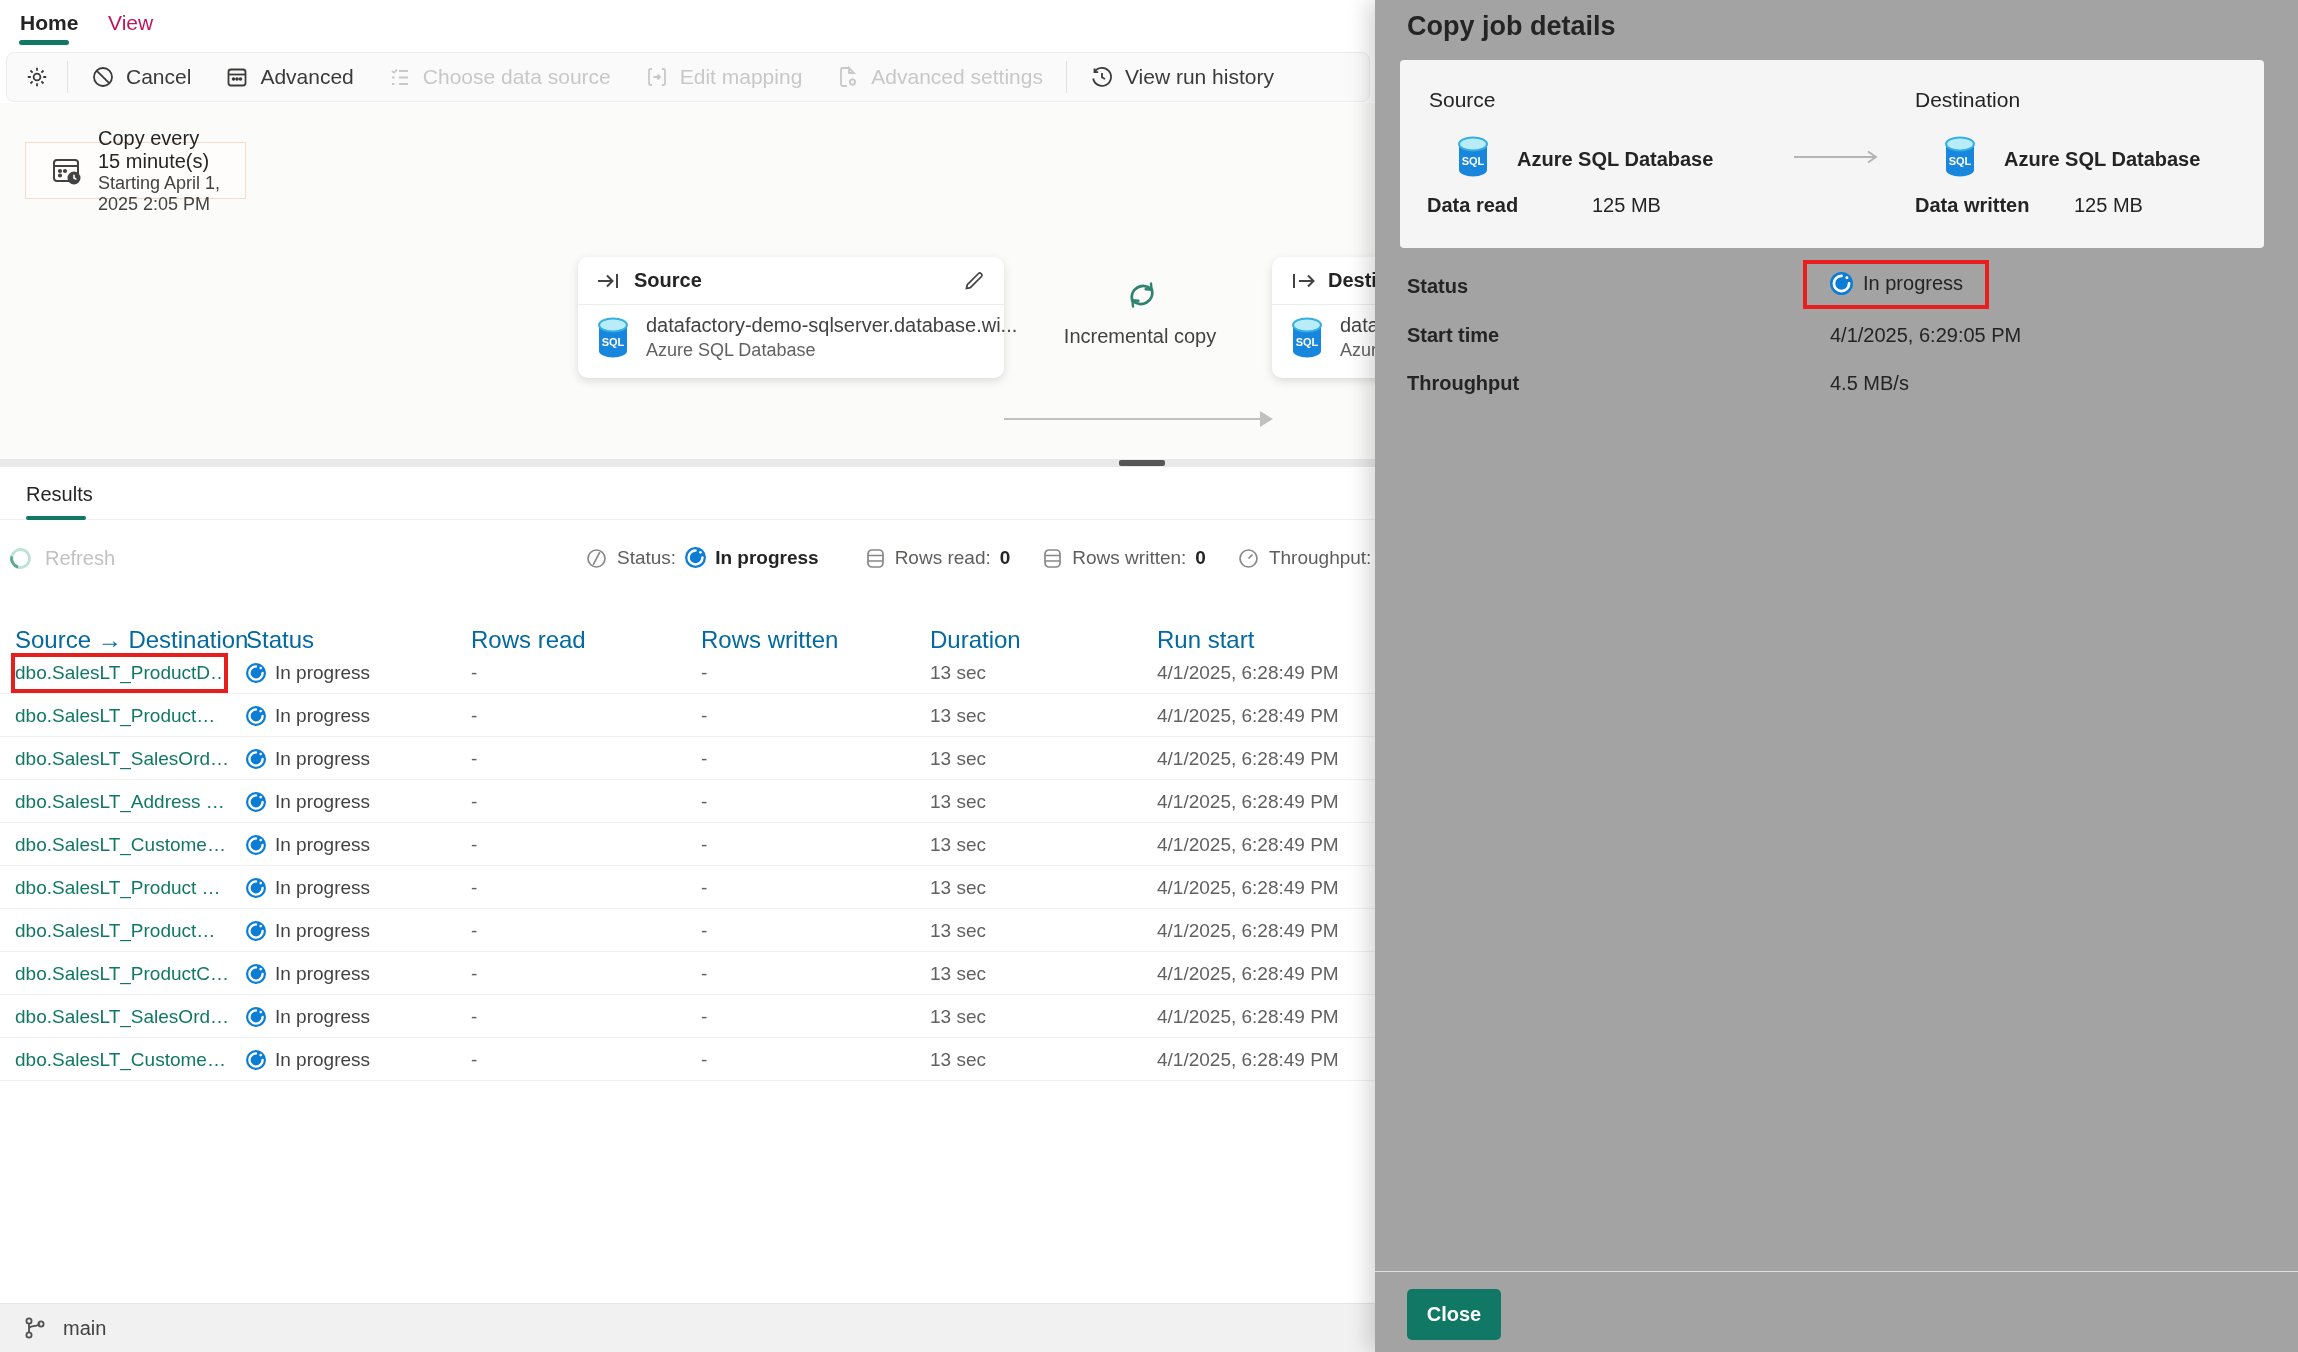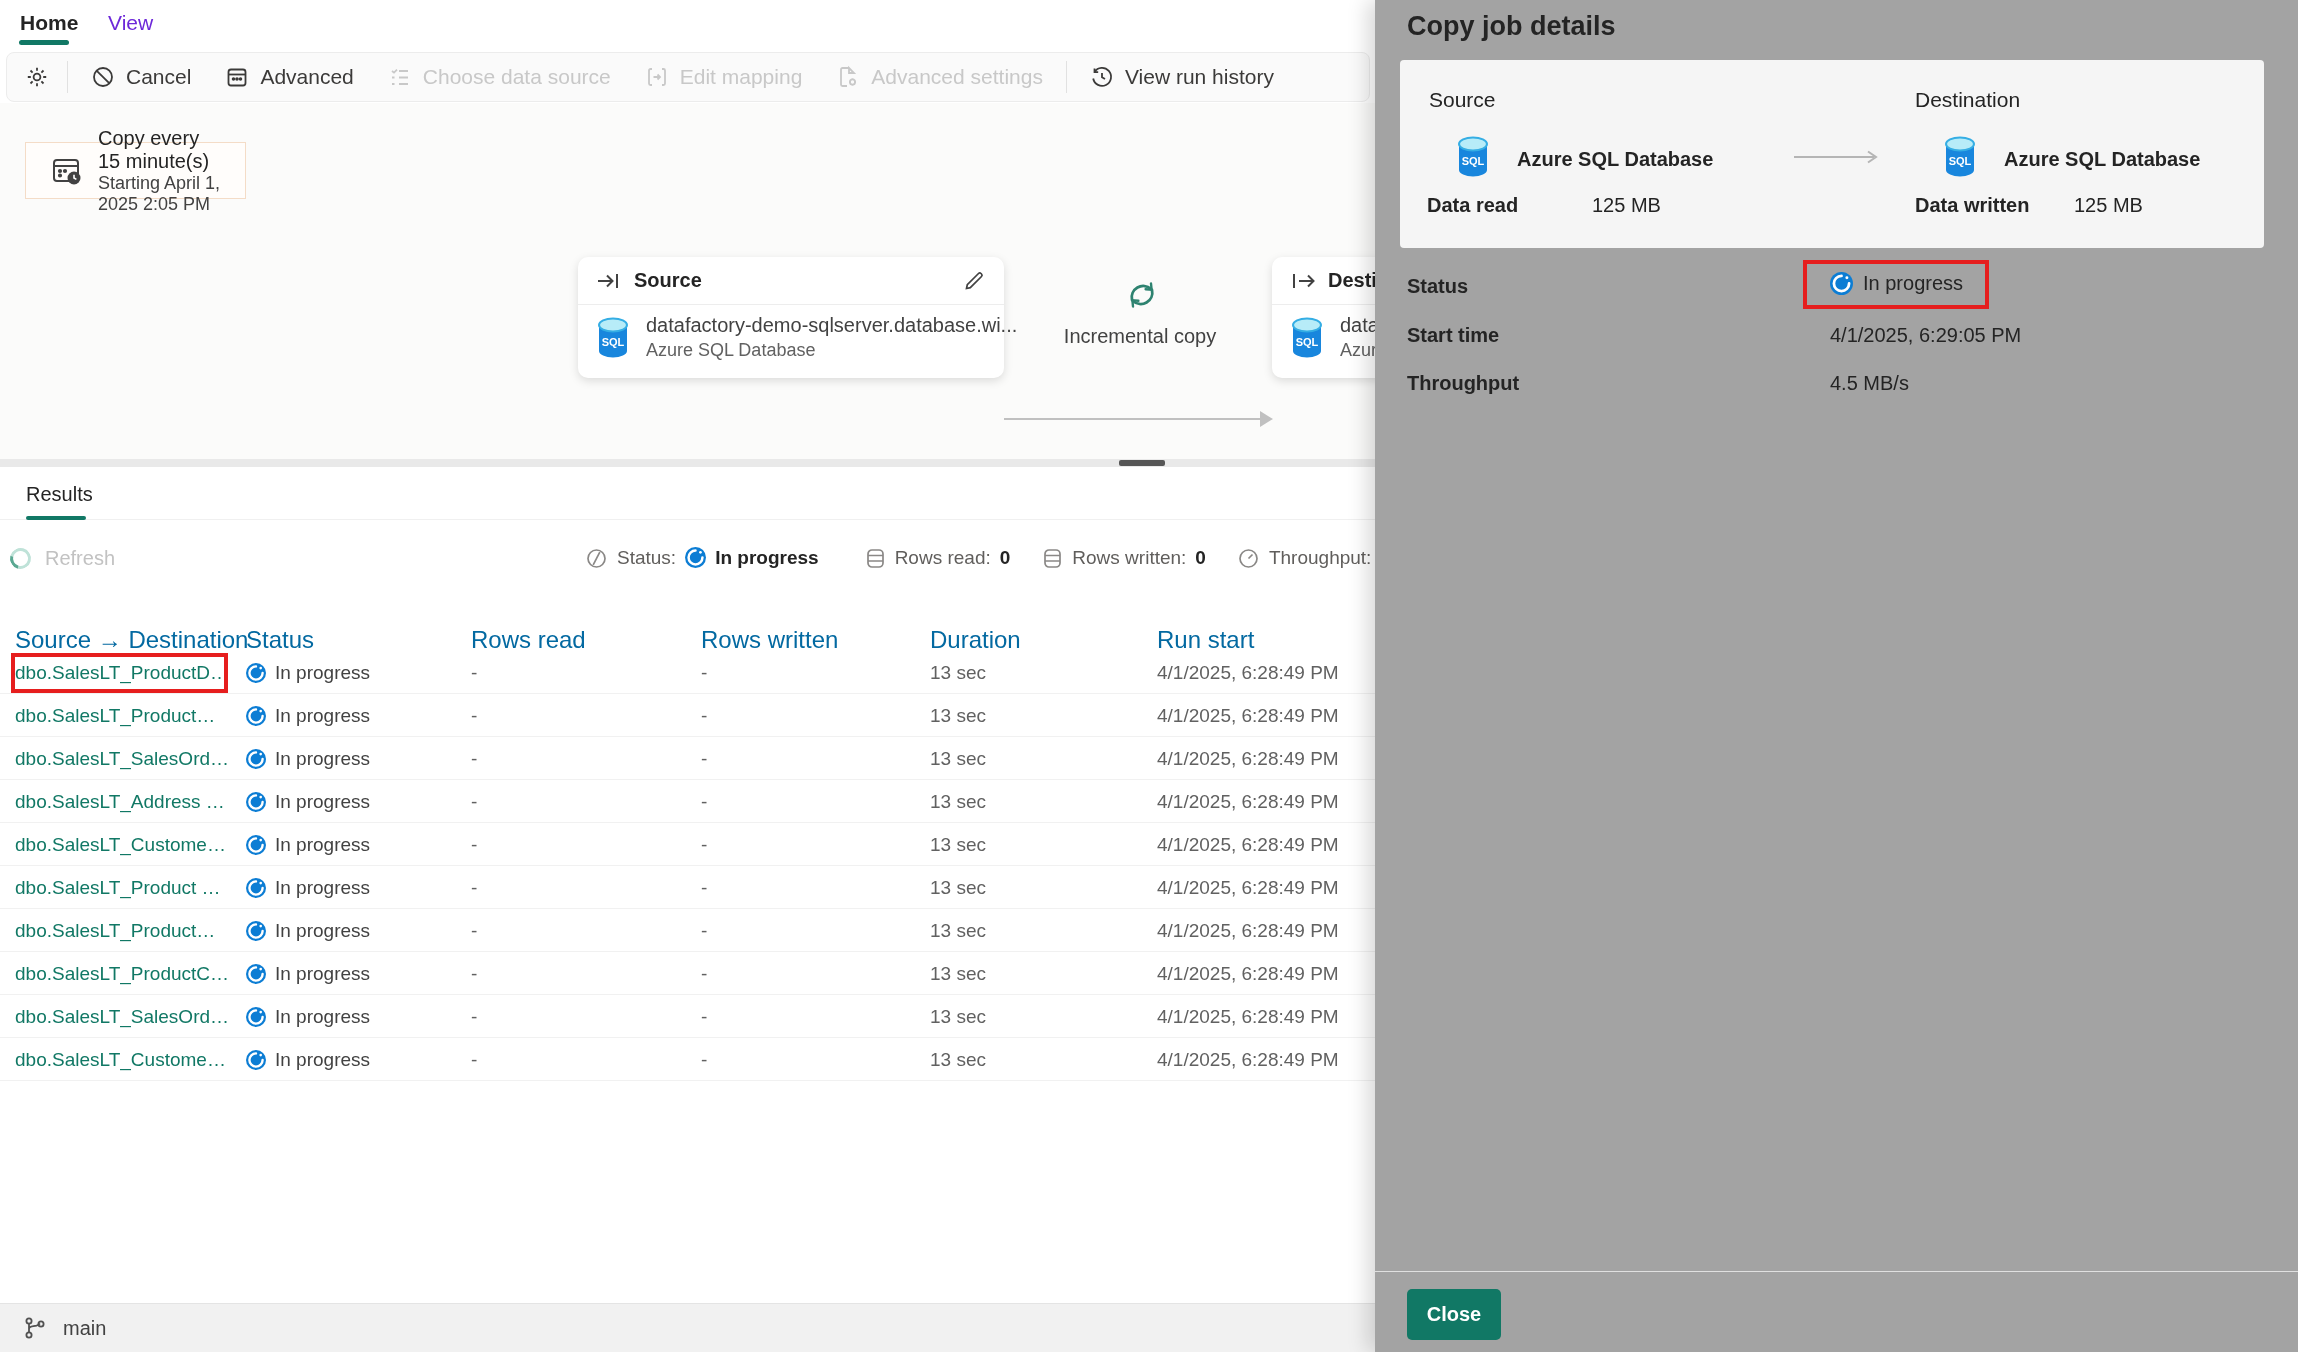--- a/index.html
+++ b/index.html
@@ -5,21 +5,21 @@
   * { margin:0; padding:0; box-sizing:border-box; }
   html,body { width:2298px; height:1352px; }
   body {
     position:relative; overflow:hidden; background:#fff;
     font-family:"Liberation Sans", sans-serif; color:#242424;
   }
   svg { display:block; }
 
   
   .tabbar { position:absolute; left:0; top:0; width:1376px; height:48px; background:#fff; }
-  .tab { position:absolute; top:11px; font-size:21px; color:#6d28d9; cursor:pointer; }
+  .tab { position:absolute; top:11px; font-size:21px; color:#be185d; cursor:pointer; }
   .tab.home { left:20px; font-weight:700; color:#242424; }
   .tab.view { left:108px; }
   .tab-underline { position:absolute; left:19px; top:40px; width:50px; height:5px; background:#117865; border-radius:3px; }
 
   
   .ribbon {
     position:absolute; left:6px; top:52px; width:1364px; height:50px;
     background:#fafafa; border:1px solid #ececec; border-radius:8px;
     display:flex; align-items:center; padding:0 6px;
   }

